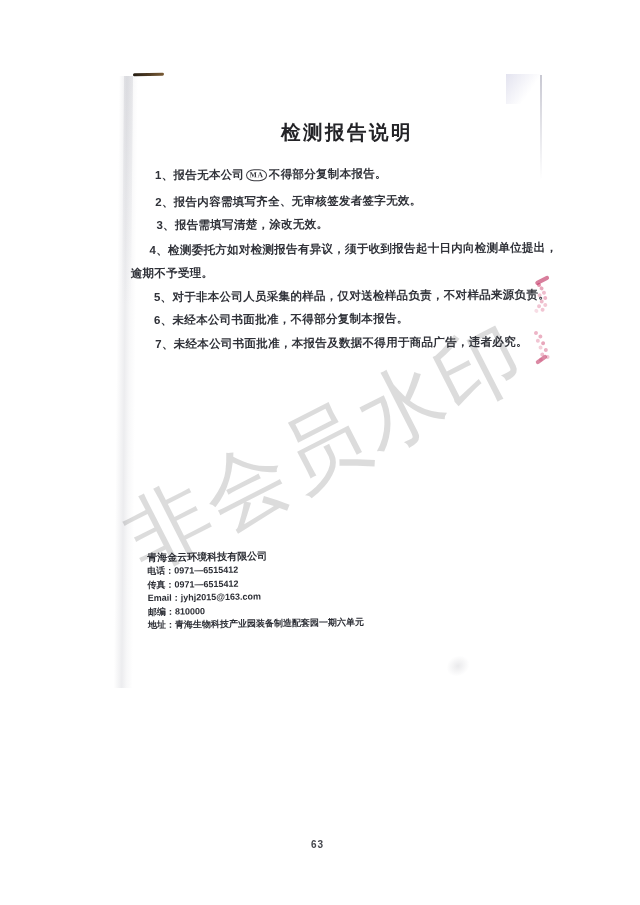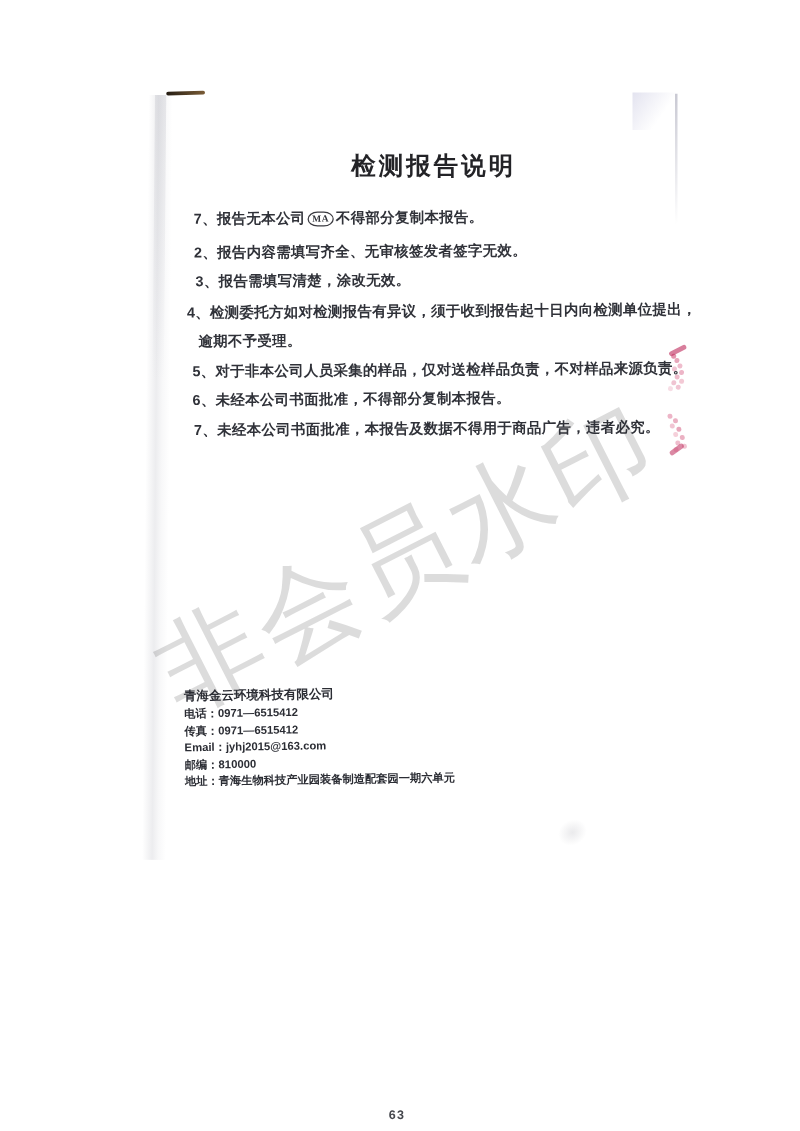--- a/index.html
+++ b/index.html
@@ -78,38 +78,38 @@
     transform:rotate(-0.4deg);transform-origin:150px 170px;
   }
   .note{
     position:absolute;font-size:11.5px;font-weight:600;color:#303239;
     letter-spacing:0.3px;white-space:nowrap;
   }
   .n1{left:155px;top:168px;}
   .n2{left:155px;top:195px;}
   .n3{left:156px;top:218px;}
   .n4{left:149px;top:243px;}
-  .n4b{left:158px;top:266px;}
+  .n4b{left:130px;top:266px;}
   .n5{left:153px;top:290px;}
   .n6{left:153px;top:313px;}
   .n7{left:154px;top:337px;}
   .cma-badge{
     display:inline-block;border:1.4px solid #3a3a40;border-radius:8px/6px;
     font-size:7.5px;font-weight:700;letter-spacing:0.5px;line-height:9px;
     padding:0.5px 3px;margin:0 1.5px;vertical-align:1px;color:#303239;font-family:Liberation Serif, serif;
   }
   .footer{
     position:absolute;left:147px;top:551px;z-index:2;
     transform:rotate(-0.8deg);transform-origin:left top;color:#2b2d34;
   }
   .f-company{font-size:10px;font-weight:700;line-height:14px;white-space:nowrap;}
   .f-line{font-size:9px;font-weight:600;line-height:13.5px;white-space:nowrap;}
   .page-number{
     position:absolute;left:311px;top:839px;z-index:2;
-    font-size:10px;font-weight:600;letter-spacing:1px;color:#45474d;margin-top:48px;
+    font-size:10px;font-weight:600;letter-spacing:1px;color:#45474d;
   }
 </style>
 </head>
 <body>
 
 <div class="page">
 
   <div class="corner-tick"></div>
   <div class="crease"></div>
   <div class="corner-smudge"></div>
@@ -118,21 +118,21 @@
 
   <div class="watermark">非会员水印</div>
 
   <div class="seal seal-a"></div>
   <div class="seal seal-b"></div>
 
   <div class="title">检测报告说明</div>
 
   <div class="notes">
     <div class="note n1">
-      <span>7、报告无本公司</span><span class="cma-badge">MA</span><span>不得部分复制本报告。</span>
+      <span>1、报告无本公司</span><span class="cma-badge">MA</span><span>不得部分复制本报告。</span>
     </div>
     <div class="note n2">2、报告内容需填写齐全、无审核签发者签字无效。</div>
     <div class="note n3">3、报告需填写清楚，涂改无效。</div>
     <div class="note n4">4、检测委托方如对检测报告有异议，须于收到报告起十日内向检测单位提出，</div>
     <div class="note n4b">逾期不予受理。</div>
     <div class="note n5">5、对于非本公司人员采集的样品，仅对送检样品负责，不对样品来源负责。</div>
     <div class="note n6">6、未经本公司书面批准，不得部分复制本报告。</div>
     <div class="note n7">7、未经本公司书面批准，本报告及数据不得用于商品广告，违者必究。</div>
   </div>
 

